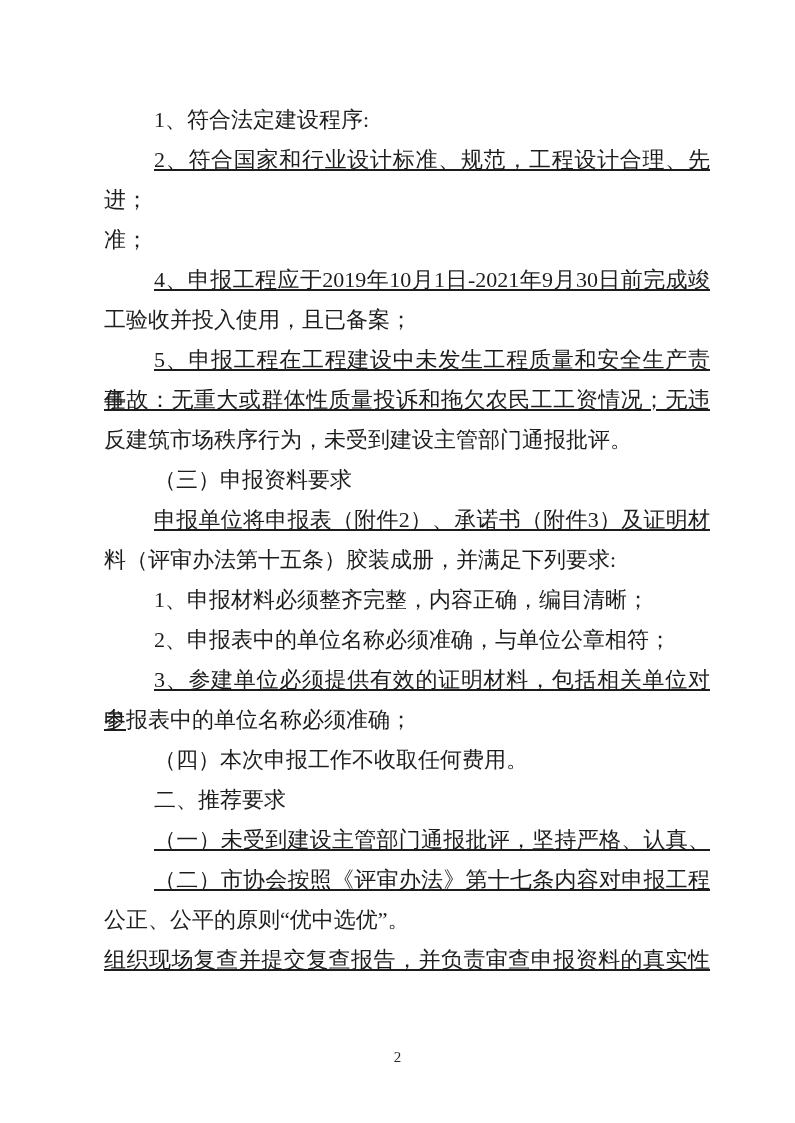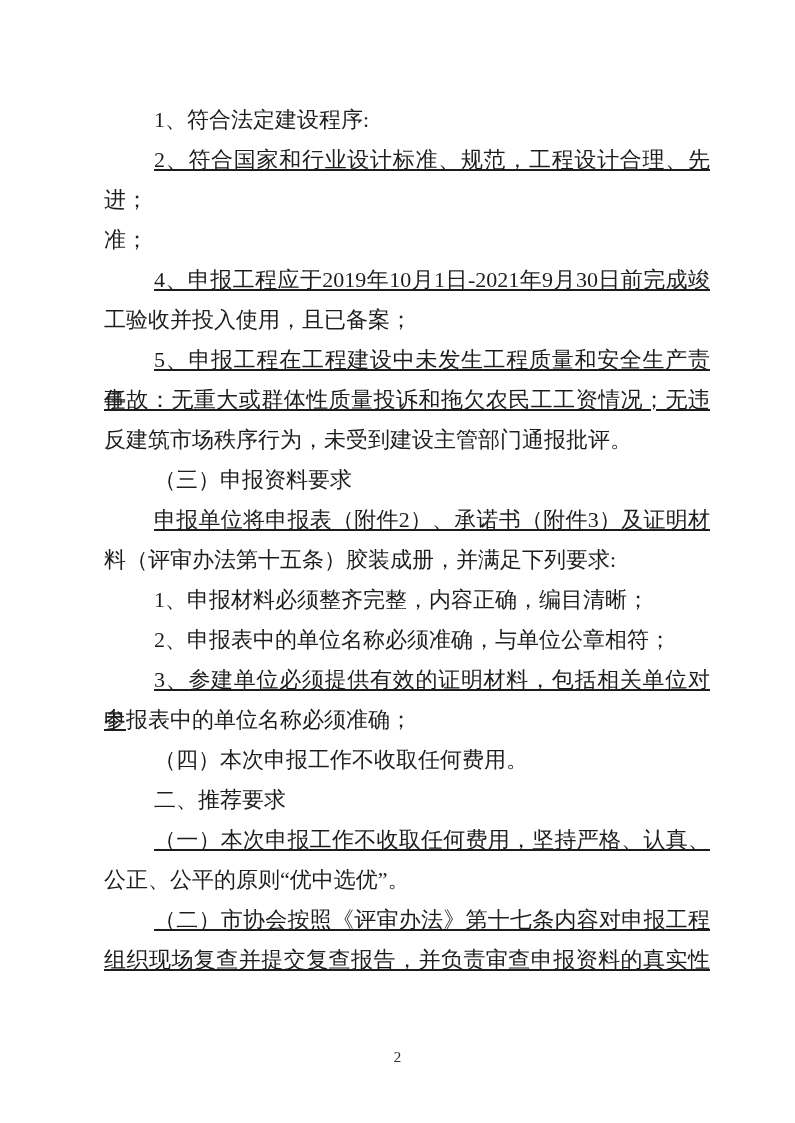--- a/index.html
+++ b/index.html
@@ -72,21 +72,21 @@
       <div class="line">反建筑市场秩序行为，未受到建设主管部门通报批评。</div>
       <div class="line indent">（三）申报资料要求</div>
       <div class="line indent fill">申报单位将申报表（附件2）、承诺书（附件3）及证明材</div>
       <div class="line">料（评审办法第十五条）胶装成册，并满足下列要求:</div>
       <div class="line indent">1、申报材料必须整齐完整，内容正确，编目清晰；</div>
       <div class="line indent">2、申报表中的单位名称必须准确，与单位公章相符；</div>
       <div class="line indent fill">3、参建单位必须提供有效的证明材料，包括相关单位对参</div>
       <div class="line">申报表中的单位名称必须准确；</div>
       <div class="line indent">（四）本次申报工作不收取任何费用。</div>
       <div class="line indent">二、推荐要求</div>
-      <div class="line indent fill">（一）本次申报工作不收取任何费用，坚持严格、认真、</div>
+      <div class="line indent fill">（一）未受到建设主管部门通报批评，坚持严格、认真、</div>
+      <div class="line indent fill">（二）市协会按照《评审办法》第十七条内容对申报工程</div>
       <div class="line">公正、公平的原则“优中选优”。</div>
-      <div class="line indent fill">（二）市协会按照《评审办法》第十七条内容对申报工程</div>
       <div class="line fill">组织现场复查并提交复查报告，并负责审查申报资料的真实性</div>
     </div>
   <div class="page-footer">
     <span class="page-num">2</span>
   </div>
 </div>
 
 </body></html>

